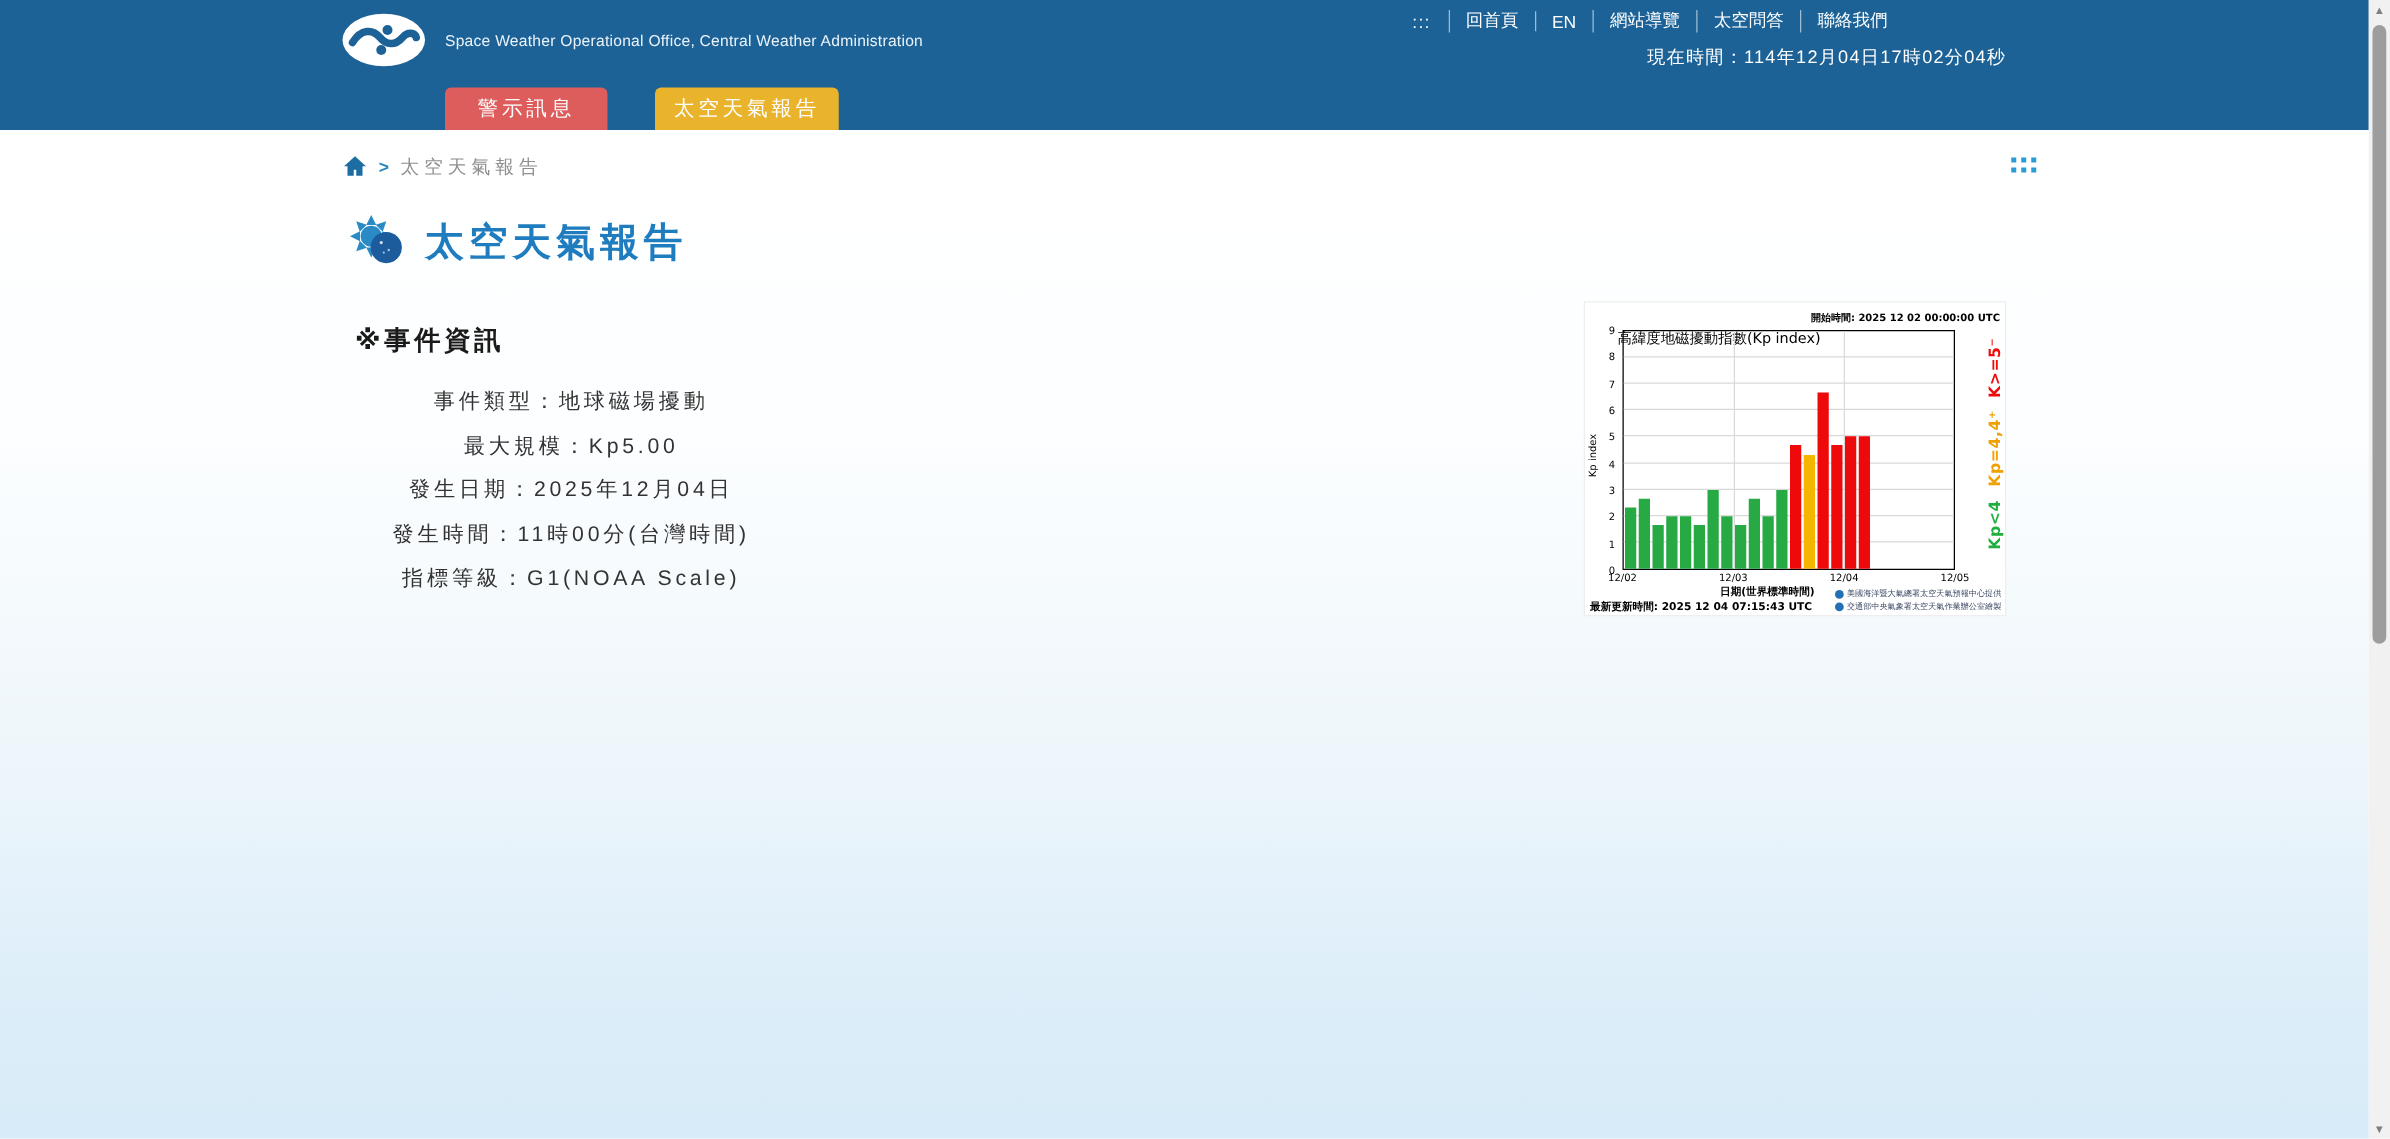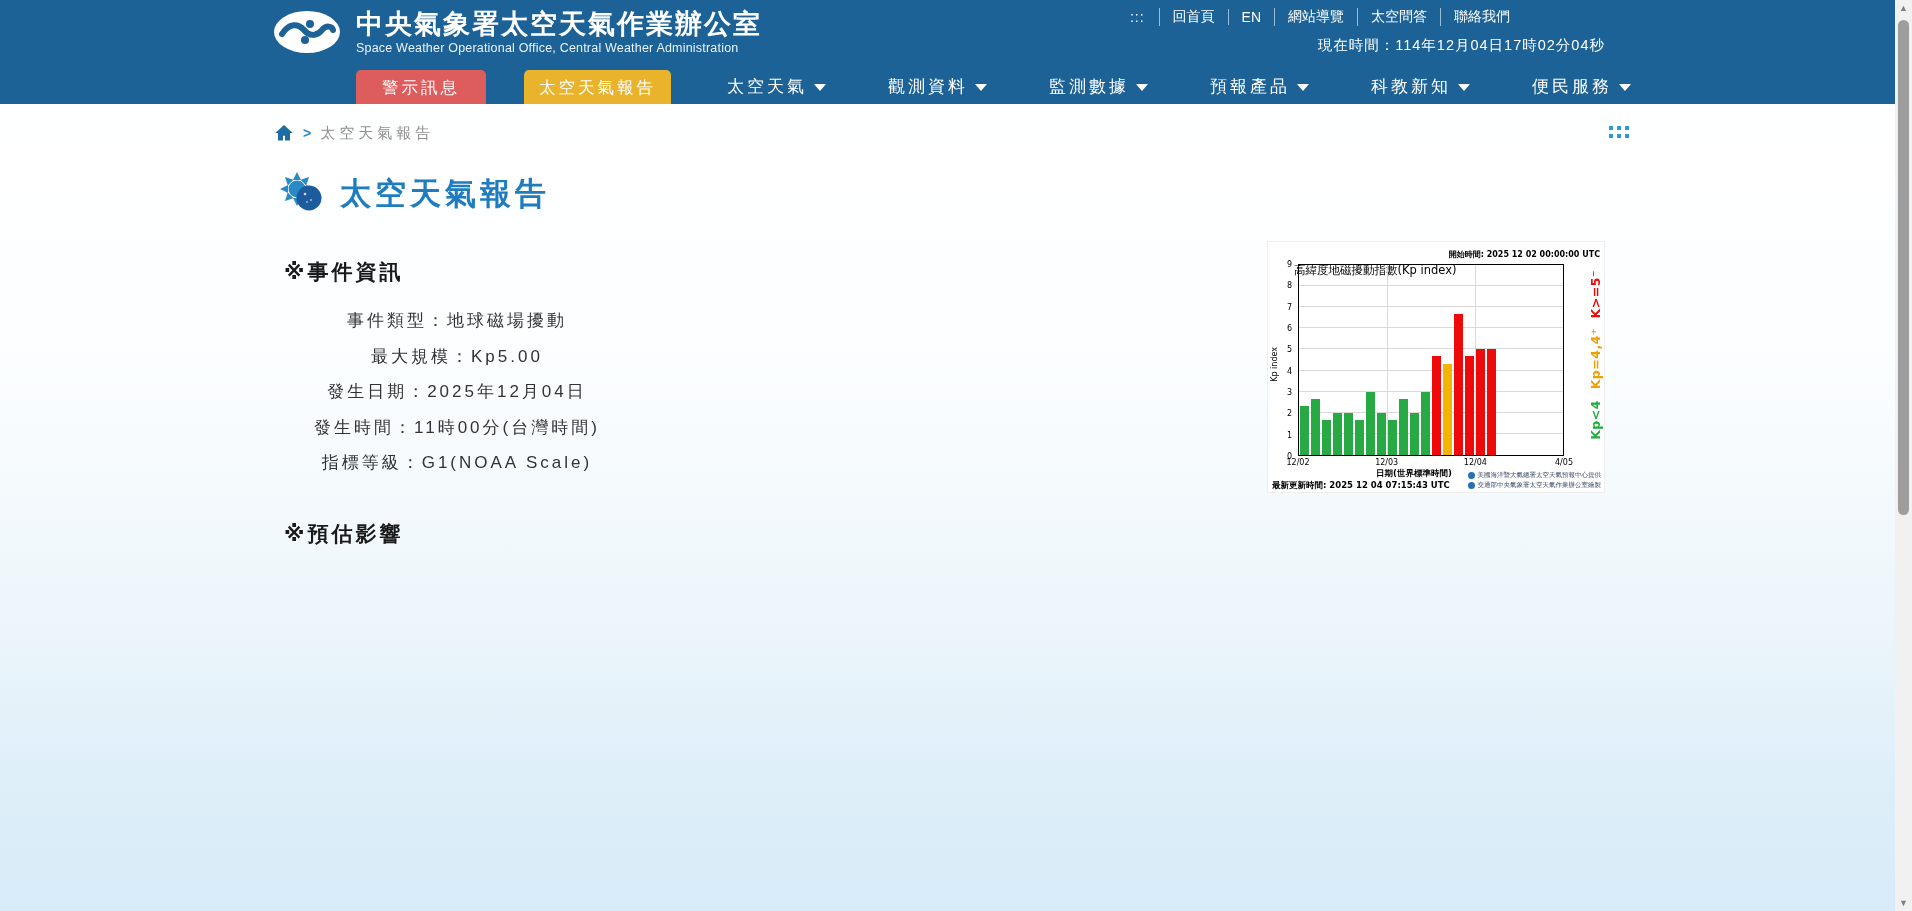--- a/index.html
+++ b/index.html
@@ -127,65 +127,38 @@
 <header class="top-header">
   <div class="header-main">
     <div class="brand">
       <svg class="brand-logo" viewBox="0 0 70 46">
         <ellipse cx="35" cy="23" rx="33" ry="21" fill="#ffffff"></ellipse>
         <path d="M10 25 C17 14, 26 14, 32 21 C37 27, 44 28, 50 21 C54 16, 60 17, 61 21" fill="none" stroke="#1c6296" stroke-width="6" stroke-linecap="round"></path>
         <circle cx="38" cy="15" r="4" fill="#1c6296"></circle>
         <circle cx="33" cy="31" r="4" fill="#1c6296"></circle>
       </svg>
       <div>
-        <div class="brand-title">中央氣象署太空天氣作業辦公室</div>
         <div class="brand-sub">Space Weather Operational Office, Central Weather Administration</div>
       </div>
     </div>
     <div class="header-right">
       <div class="utility">
         <span class="acc">:::</span>
         <a href="#">回首頁</a>
         <a href="#">EN</a>
         <a href="#">網站導覽</a>
         <a href="#">太空問答</a>
         <a href="#">聯絡我們</a>
       </div>
       <div class="clock">現在時間：114年12月04日17時02分04秒</div>
     </div>
   </div>
   <nav class="main-nav">
     <div class="nav-btn alert">警示訊息</div>
     <div class="nav-btn report">太空天氣報告</div>
-    <div class="nav-menus">
-      <div class="nav-item">
-        <span>太空天氣</span>
-          <i class="caret"></i>
-      </div>
-      <div class="nav-item">
-        <span>觀測資料</span>
-          <i class="caret"></i>
-      </div>
-      <div class="nav-item">
-        <span>監測數據</span>
-          <i class="caret"></i>
-      </div>
-      <div class="nav-item">
-        <span>預報產品</span>
-          <i class="caret"></i>
-      </div>
-      <div class="nav-item">
-        <span>科教新知</span>
-          <i class="caret"></i>
-      </div>
-      <div class="nav-item">
-        <span>便民服務</span>
-          <i class="caret"></i>
-      </div>
-    </div>
   </nav>
 </header>
 
 <div class="page">
   <div class="content">
 
     <div class="crumb-row">
       <svg class="home-ic" viewBox="0 0 24 24">
         <path d="M12 2.5 1.5 12h3.3v9h6v-5.6h2.4V21h6v-9h3.3z"></path>
       </svg>
@@ -283,21 +256,21 @@
             <div class="kp-bar" style="left: 54.5833%; width: 3.33333%; height: 48.1111%; background: rgb(244, 180, 0);"></div>
             <div class="kp-bar" style="left: 58.75%; width: 3.33333%; height: 74.1111%; background: rgb(238, 10, 10);"></div>
             <div class="kp-bar" style="left: 62.9167%; width: 3.33333%; height: 51.8889%; background: rgb(238, 10, 10);"></div>
             <div class="kp-bar" style="left: 67.0833%; width: 3.33333%; height: 55.5556%; background: rgb(238, 10, 10);"></div>
             <div class="kp-bar" style="left: 71.25%; width: 3.33333%; height: 55.5556%; background: rgb(238, 10, 10);"></div>
           </div>
         <div class="kp-xticks" id="kp-xticks">
             <div class="kp-xtick" style="left: 0%;">12/02</div>
             <div class="kp-xtick" style="left: 33.3333%;">12/03</div>
             <div class="kp-xtick" style="left: 66.6667%;">12/04</div>
-            <div class="kp-xtick" style="left: 100%;">4/05</div>
+            <div class="kp-xtick" style="left: 100%;">12/05</div>
           </div>
         <div class="kp-xlabel">日期(世界標準時間)</div>
         <div class="kp-legend" id="kp-legend">
             <div class="kp-legend-item" style="color: rgb(238, 10, 10);">K&gt;=5⁻</div>
             <div class="kp-legend-item" style="color: rgb(240, 160, 0);">Kp=4,4⁺</div>
             <div class="kp-legend-item" style="color: rgb(31, 174, 63);">Kp&lt;4</div>
           </div>
         <div class="kp-updated">最新更新時間: 2025 12 04 07:15:43 UTC</div>
         <div class="kp-credits" id="kp-credits">
             <div class="kp-credit">
@@ -306,19 +279,15 @@
             </div>
             <div class="kp-credit">
               <span class="kp-credit-logo"></span>
               <span>交通部中央氣象署太空天氣作業辦公室繪製</span>
             </div>
           </div>
       </div>
     </div>
 
 
-    <section class="impact-sec">
-      <h2 class="sec-h">※預估影響</h2>
-
-    </section>
 
   </div>
 </div>
 
 </body></html>

